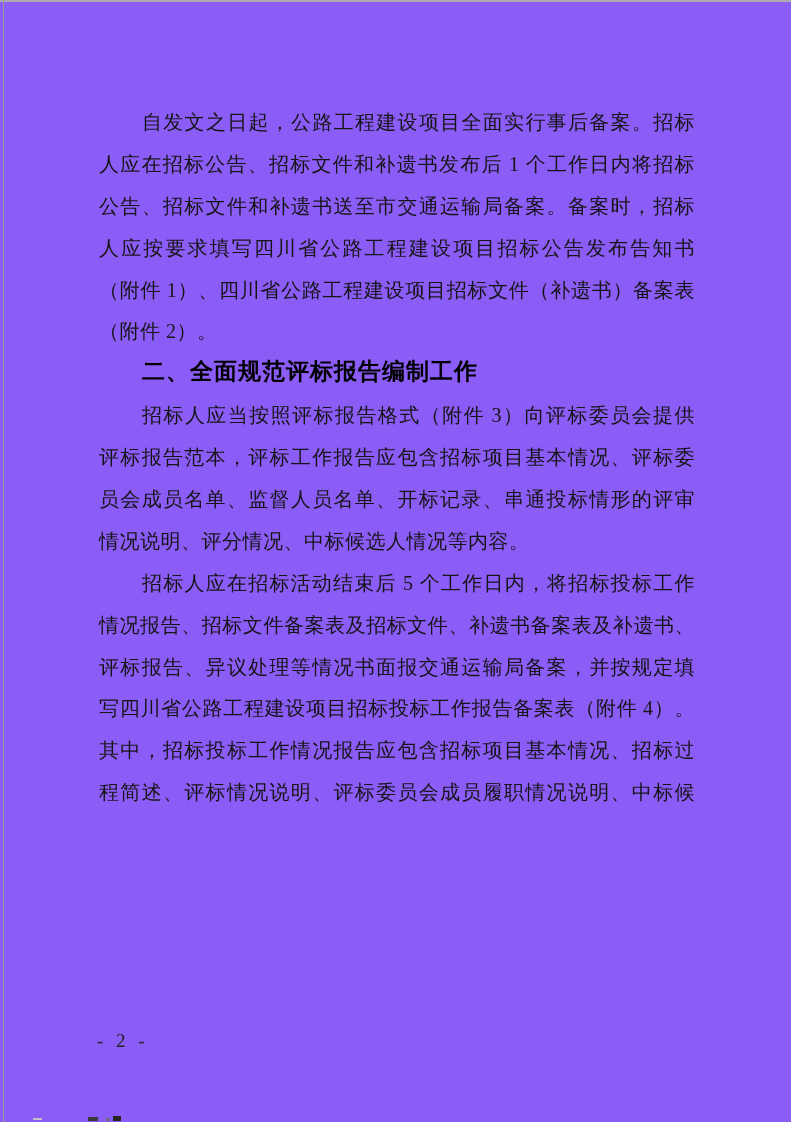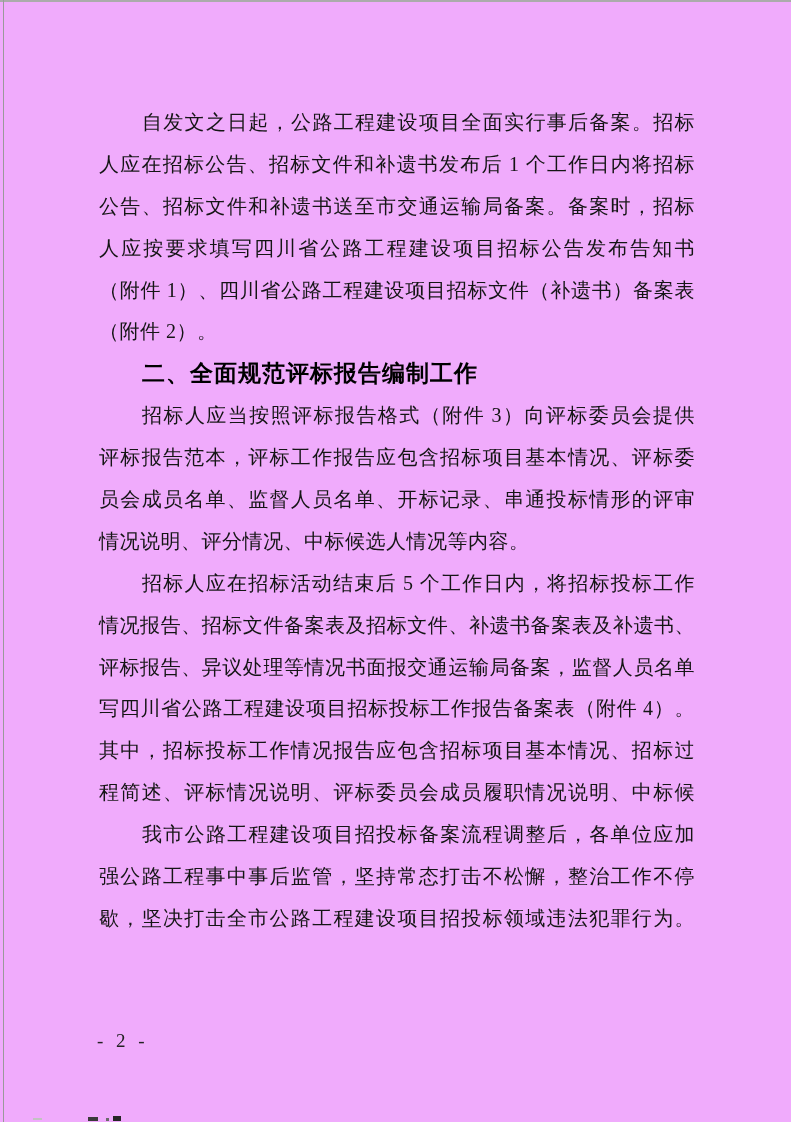--- a/index.html
+++ b/index.html
@@ -4,21 +4,21 @@
 <style>
   html, body {
     margin: 0;
     padding: 0;
     background: #ffffff;
   }
   .page {
     position: relative;
     width: 791px;
     height: 1122px;
-    background: #f0abfc;
+    background: #8b5cf6;
     overflow: hidden;
     font-family: "Liberation Serif", serif;
   }
   .border-top {
     position: absolute;
     left: 0; top: 0;
     width: 791px; height: 2px;
     background: #ababab;
   }
   .border-left {
@@ -50,21 +50,21 @@
     font-family: Liberation Serif, serif;
   }
   .line.indent {
     text-indent: 43px;
   }
   .heading-line {
     height: 41.9px;
     line-height: 41.9px;
     font-size: 23px;
     font-weight: 700;
-    font-family: Liberation Sans, sans-serif;
+    font-family: Liberation Mono, monospace;
     color: #000;
     text-align: left;
     text-align-last: left;
     text-indent: 43px;
     white-space: nowrap;
     letter-spacing: 1px;
   }
   .footer {
     position: absolute;
     left: 97px;
@@ -107,31 +107,26 @@
       <div class="line indent">招标人应当按照评标报告格式（附件 3）向评标委员会提供</div>
       <div class="line">评标报告范本，评标工作报告应包含招标项目基本情况、评标委</div>
       <div class="line">员会成员名单、监督人员名单、开标记录、串通投标情形的评审</div>
       <div class="line last">情况说明、评分情况、中标候选人情况等内容。</div>
     </div>
 
 
     <div class="block">
       <div class="line indent">招标人应在招标活动结束后 5 个工作日内，将招标投标工作</div>
       <div class="line">情况报告、招标文件备案表及招标文件、补遗书备案表及补遗书、</div>
-      <div class="line">评标报告、异议处理等情况书面报交通运输局备案，监督人员名单</div>
+      <div class="line">评标报告、异议处理等情况书面报交通运输局备案，并按规定填</div>
       <div class="line">写四川省公路工程建设项目招标投标工作报告备案表（附件 4）。</div>
       <div class="line">其中，招标投标工作情况报告应包含招标项目基本情况、招标过</div>
       <div class="line">程简述、评标情况说明、评标委员会成员履职情况说明、中标候</div>
     </div>
 
-    <div class="block">
-      <div class="line indent">我市公路工程建设项目招投标备案流程调整后，各单位应加</div>
-      <div class="line">强公路工程事中事后监管，坚持常态打击不松懈，整治工作不停</div>
-      <div class="line">歇，坚决打击全市公路工程建设项目招投标领域违法犯罪行为。</div>
-    </div>
 
   </div>
 
   <div class="footer">- 2 -</div>
 
   <div class="artifact a1"></div>
   <div class="artifact a2"></div>
   <div class="artifact a3"></div>
   <div class="artifact a4"></div>
 

